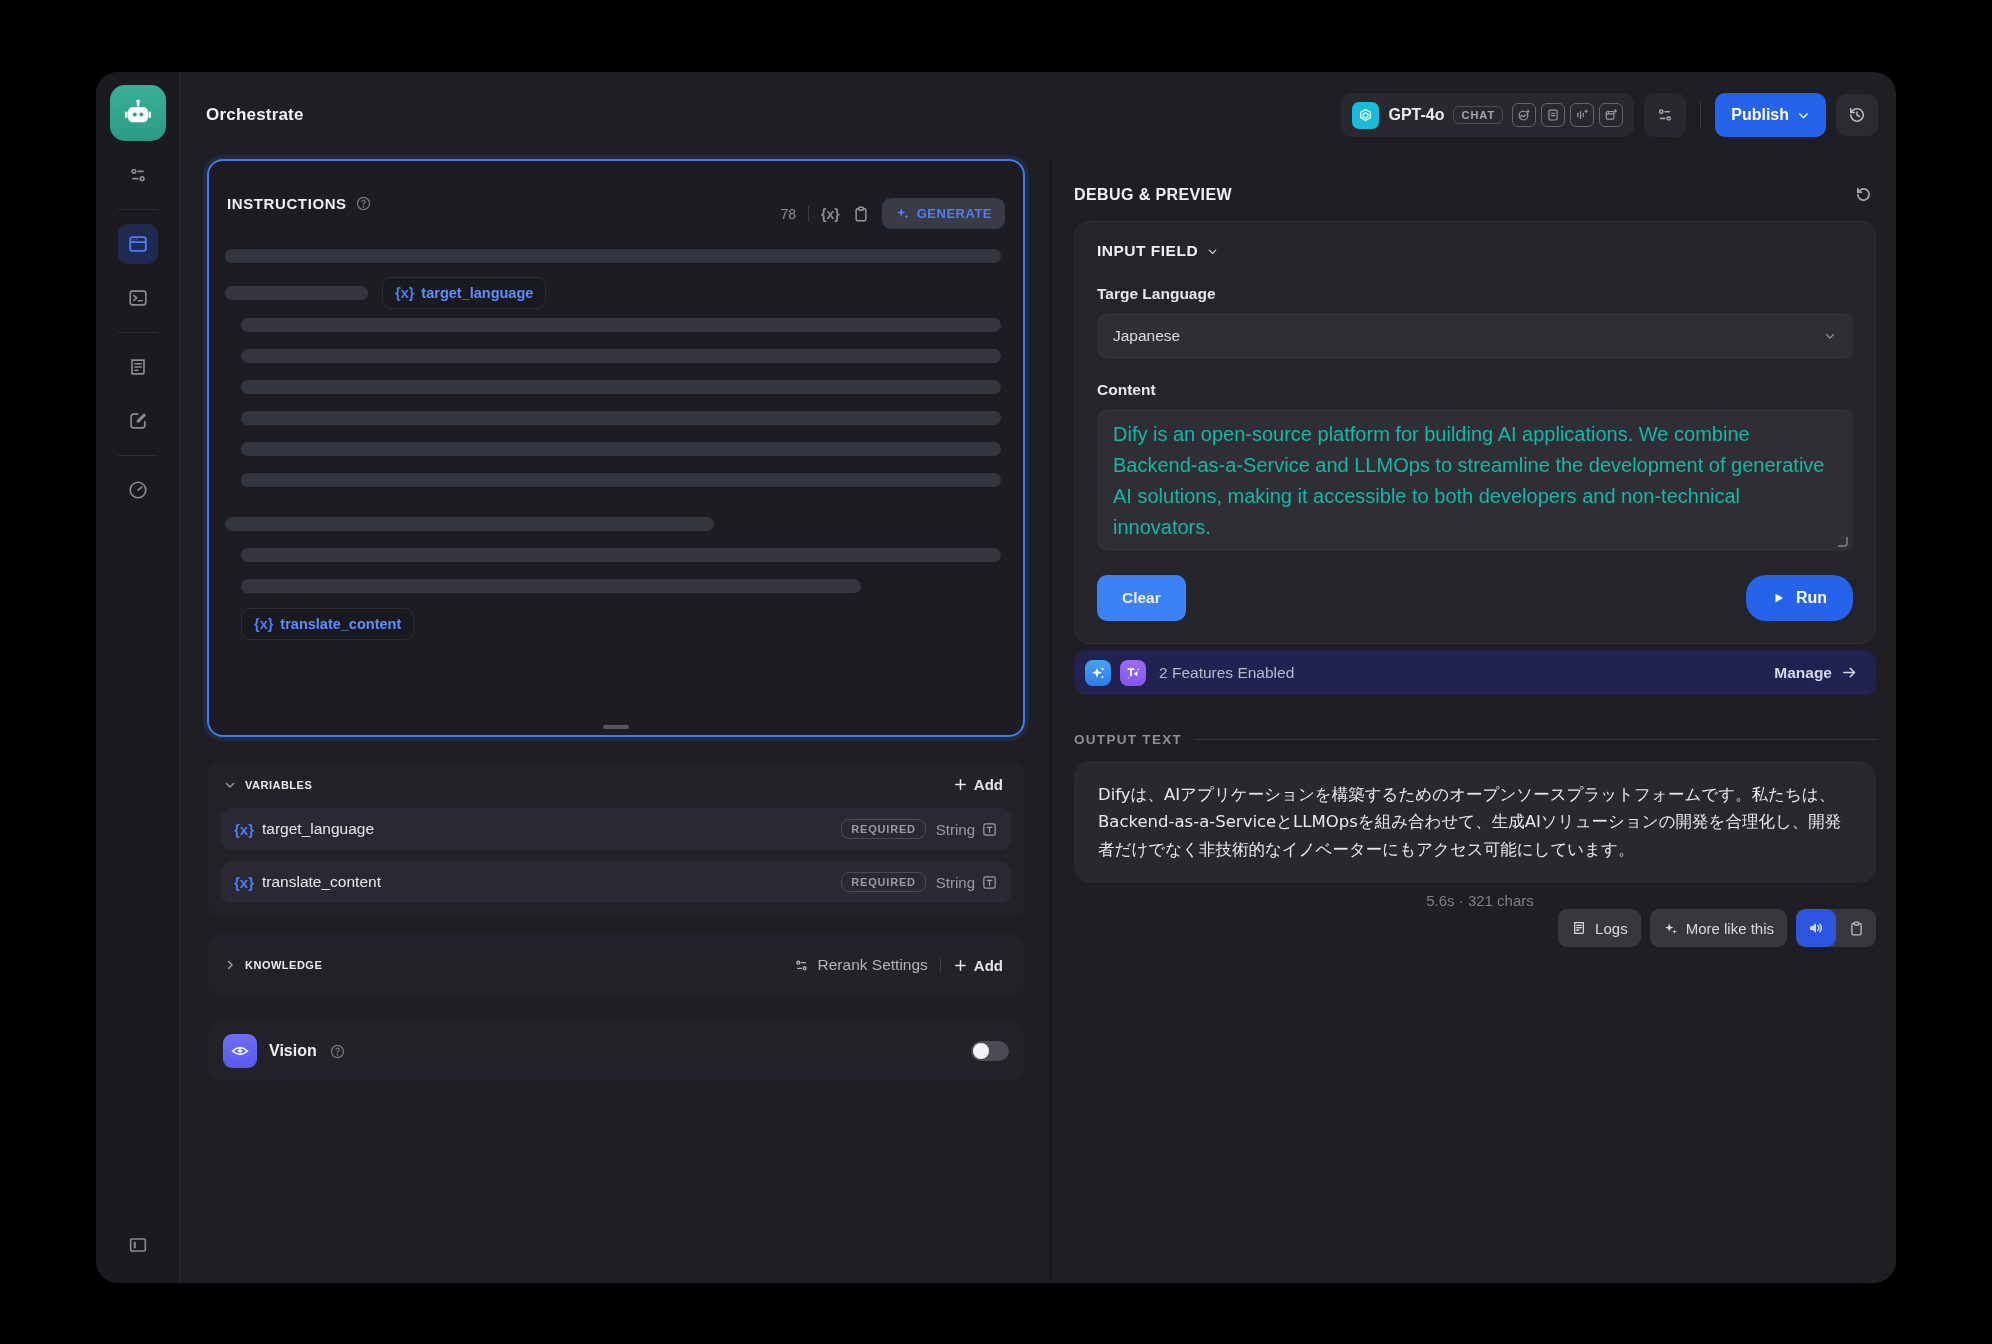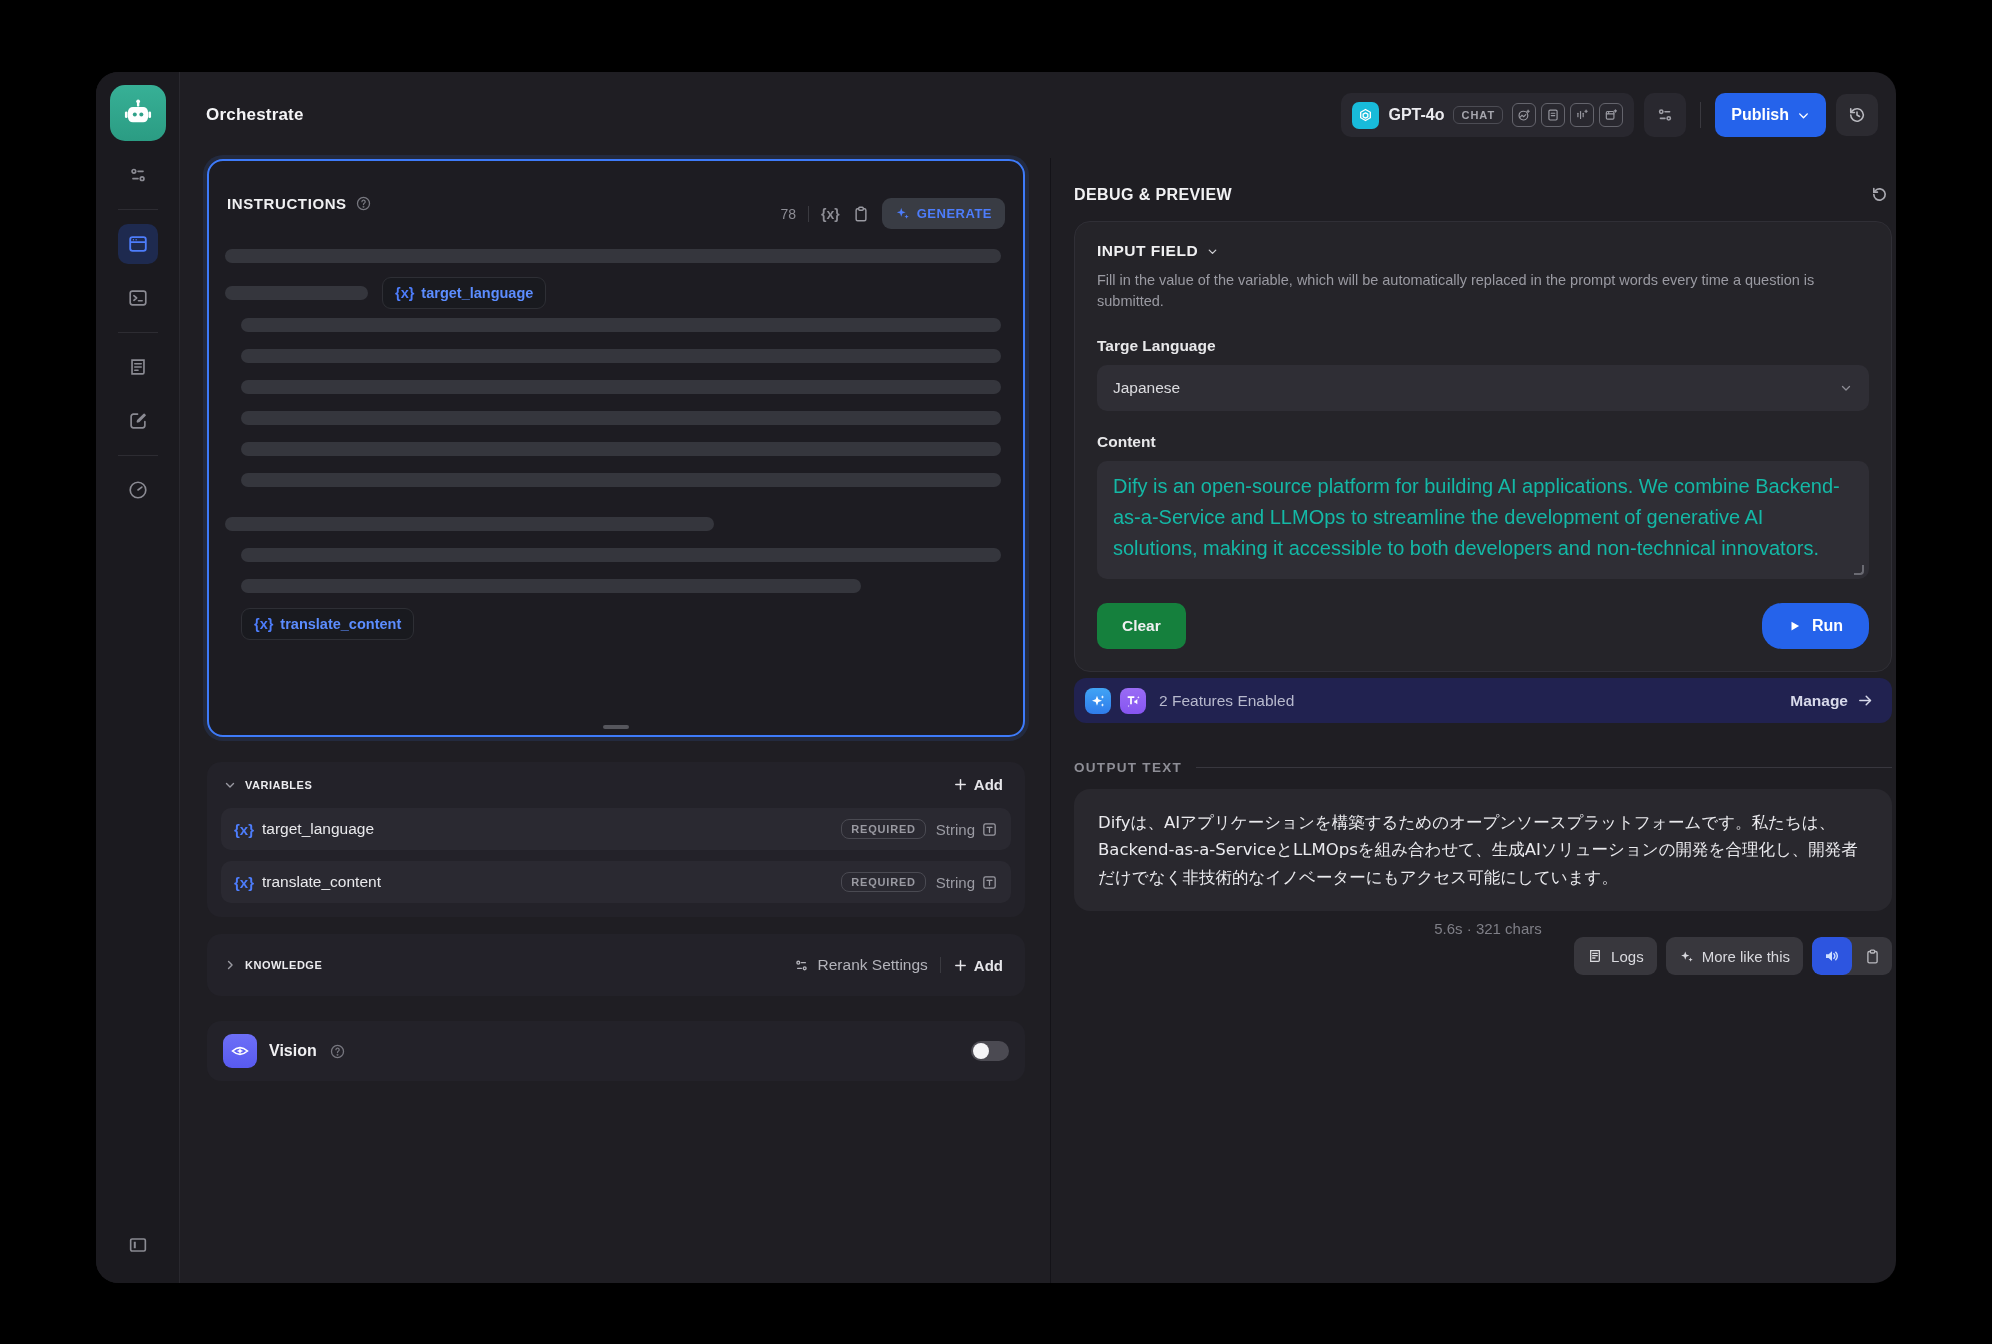--- a/index.html
+++ b/index.html
@@ -26,21 +26,21 @@
   .mini-icons { display:flex; gap:5px; }
   .mini-icon { width:24px; height:24px; border:1.5px solid #64646c; border-radius:6px; display:flex; align-items:center; justify-content:center; color:#9a9aa2; }
   .sliders-btn { width:42px; height:44px; border-radius:10px; background:#29282f; display:flex; align-items:center; justify-content:center; color:#a0a0a8; }
   .hv-div { width:1px; height:26px; background:#3a393f; margin:0 4px; }
   .publish-btn { height:44px; background:#2563eb; border-radius:10px; display:flex; align-items:center; gap:8px; padding:0 16px; color:#fff; font-size:16px; font-weight:600; }
   .history-btn { width:42px; height:42px; border-radius:10px; background:#2c2b31; display:flex; align-items:center; justify-content:center; color:#b9b9bf; }
 
   .body { flex:1; display:flex; min-height:0; }
   .left-col { width:870px; flex:none; padding:1px 25px 0 27px; }
   .col-divider { width:1px; background:#141318; flex:none; }
-  .right-col { flex:1; padding:20px 4px 0 23px; min-width:0; }
+  .right-col { flex:1; padding:20px 20px 0 23px; min-width:0; }
 
   
   .inst-panel { height:578px; border:2px solid #3e7bfa; border-radius:16px; background:#1d1c22; box-shadow:0 0 0 4px rgba(62,123,250,.13); position:relative; }
   .inst-header { display:flex; align-items:center; padding:17px 18px 0 18px; gap:8px; }
   .inst-title { font-size:15px; font-weight:700; color:#f0f0f2; letter-spacing:.6px; }
   .help-icon { color:#77777f; display:flex; }
   .inst-header .right { margin-left:auto; display:flex; align-items:center; gap:12px;margin-top:20px; }
   .char-count { font-size:14px; color:#8d8d95; }
   .tiny-sep { width:1px; height:16px; background:#3a3a40; }
   .brace-glyph { font-size:14px; font-weight:700; color:#8d8d95; }
@@ -81,21 +81,21 @@
   .debug-head .icon-btn { margin-left:auto; color:#a9a9b0; }
   .input-card { background:#252429; border:1px solid #302f36; border-radius:16px; padding:20px 22px 22px; }
   .if-title { display:flex; align-items:center; gap:8px; font-size:15.5px; font-weight:700; color:#f0f0f2; letter-spacing:.5px; }
   .if-desc { margin-top:10px; font-size:14.5px; line-height:1.45; color:#9a9aa2; max-width:760px; }
   .field-label { margin-top:25px; font-size:15.5px; font-weight:600; color:#e8e8ea; }
   .select { margin-top:10px; height:46px; background:#2f2e35; border-radius:10px; display:flex; align-items:center; padding:0 16px; color:#dcdce0; font-size:15.5px; }
   .select .chev { margin-left:auto; color:#8d8d95; display:flex; }
   .textarea { margin-top:10px; min-height:118px; background:#2f2e35; border-radius:10px; padding:10px 16px 8px; color:#14b8a6; font-size:20px; line-height:1.55; position:relative; }
   .resize-corner { position:absolute; right:5px; bottom:4px; width:10px; height:10px; border-right:2px solid #6a6a72; border-bottom:2px solid #6a6a72; border-bottom-right-radius:4px; }
   .btn-row { margin-top:24px; display:flex; align-items:center; }
-  .clear-btn { height:46px; background:#15803d; border-radius:10px; padding:0 25px; display:flex; align-items:center; color:#f0f0f2; font-size:15.5px; font-weight:600; }
+  .clear-btn { height:46px; background:#3b82f6; border-radius:10px; padding:0 25px; display:flex; align-items:center; color:#f0f0f2; font-size:15.5px; font-weight:600; }
   .run-btn { margin-left:auto; height:46px; background:#2563eb; border-radius:20px; padding:0 26px; display:flex; align-items:center; gap:10px; color:#fff; font-size:16px; font-weight:600; }
   .features-bar { margin-top:6px; height:45px; background:#212250; border-radius:12px; display:flex; align-items:center; padding:0 18px 0 11px; gap:9px; }
   .feat-icon { width:26px; height:26px; border-radius:8px; display:flex; align-items:center; justify-content:center; }
   .feat-icon.sparkle { background:linear-gradient(180deg,#41a4f5,#2f7ceb); }
   .feat-icon.tts { background:linear-gradient(180deg,#9a6cf5,#8655f0); }
   .feat-text { font-size:15.5px; color:#b7b9cd; margin-left:4px; }
   .manage-btn { margin-left:auto; display:flex; align-items:center; gap:9px; color:#d7d9ea; font-size:15.5px; font-weight:600; }
   .output-label-row { margin-top:37px; display:flex; align-items:center; gap:14px; }
   .output-label { font-size:13.5px; font-weight:700; color:#8e8e96; letter-spacing:1.3px; }
   .output-rule { flex:1; height:1px; background:#38373e; }
@@ -422,21 +422,20 @@
           </span>
         </div>
 
         <div class="input-card">
           <div class="if-title">
             <span>INPUT FIELD</span>
             <svg width="13" height="13" viewBox="0 0 24 24" fill="none" stroke="#d0d0d4" stroke-width="2.4" stroke-linecap="round" stroke-linejoin="round">
                 <polyline points="6,9.5 12,15.5 18,9.5"></polyline>
               </svg>
           </div>
-          <div class="if-desc">Fill in the value of the variable, which will be automatically replaced in the prompt words every time a question is submitted.</div>
 
           <div class="field-label">Targe Language</div>
           <div class="select">
             <span>Japanese</span>
             <span class="chev">
               <svg width="14" height="14" viewBox="0 0 24 24" fill="none" stroke="currentColor" stroke-width="2.2" stroke-linecap="round" stroke-linejoin="round">
                   <polyline points="6,9.5 12,15.5 18,9.5"></polyline>
                 </svg>
             </span>
           </div>

